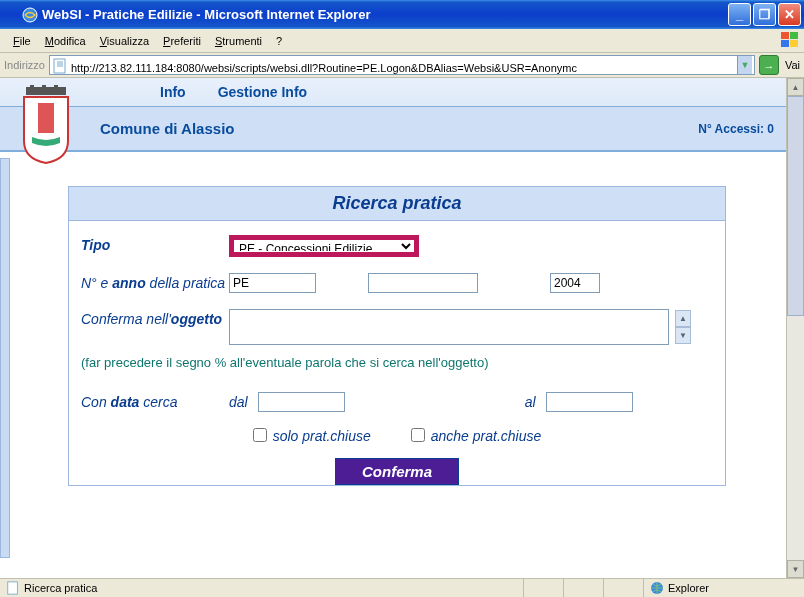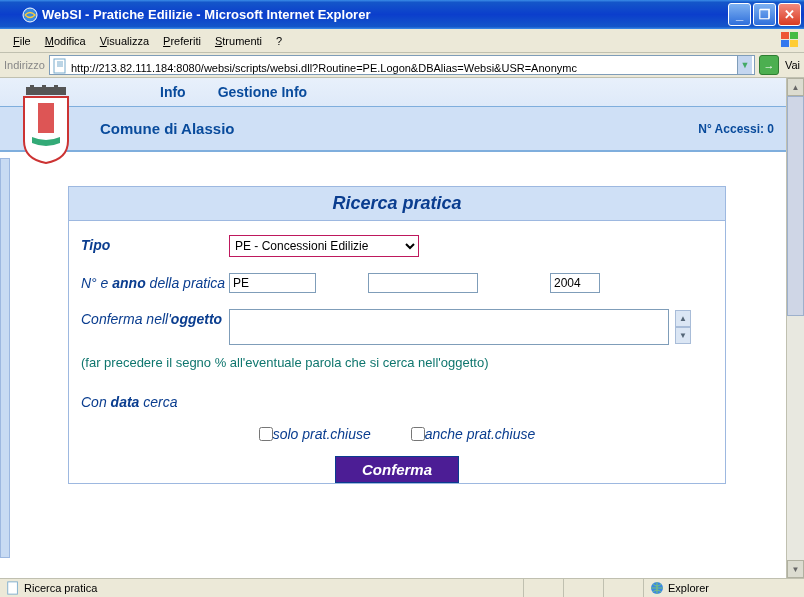--- a/index.html
+++ b/index.html
@@ -44,31 +44,31 @@
 .subheader .accessi { margin-left: auto; margin-right: 12px; color: #094b9c; font-weight: bold; font-size: 12px; }
 
 
 .form-area { margin: 34px 60px 0 68px; }
 .form-title { background: #cfe0f6; border: 1px solid #9db8e0; padding: 6px 0; text-align: center; color: #0a3d8f; font-weight: bold; font-size: 18px; font-style: italic; }
 .form-body { border: 1px solid #9db8e0; border-top: none; padding: 14px 12px 0 12px; }
 .row { display: flex; align-items: flex-start; margin-bottom: 16px; }
 .row .label { width: 148px; color: #0a3d8f; font-size: 14px; font-style: italic; padding-top: 2px; }
 .row .label b { font-weight: bold; }
 .row .fields { flex: 1; display: flex; align-items: center; gap: 6px; }
-select.combo { width: 190px; height: 22px; border: 1px solid #be185d; background: #fff; font-size: 12px; padding: 1px; }
+select.combo { width: 190px; height: 22px; border: 5px solid #be185d; background: #fff; font-size: 12px; padding: 1px; }
 input.txt { border: 1px solid #7f9db9; height: 20px; font-size: 12px; padding: 1px 3px; background: #fff; }
 .w-sm { width: 87px; }
 .w-md { width: 110px; }
 .w-yr { width: 50px; }
 textarea.txt { border: 1px solid #7f9db9; width: 440px; height: 36px; font-size: 12px; padding: 2px; resize: none; }
 .spinner { width: 16px; display: flex; flex-direction: column; }
 .spinner div { height: 17px; width: 16px; background: #dbe6f4; border: 1px solid #a8bcd8; font-size: 8px; display: flex; align-items: center; justify-content: center; color: #567; }
 .hint { color: #0f766e; font-size: 13px; margin: -6px 0 22px 0; }
 .checks { display: flex; justify-content: center; gap: 40px; margin-bottom: 14px; }
-.checks label { color: #0a3d8f; font-size: 14px; font-style: italic; display: flex; align-items: center; }
+.checks label { color: #0a3d8f; font-size: 14px; font-style: italic; display: flex; align-items: flex-start; gap: 6px; }
 .checks input { width: 14px; height: 14px; }
 .confirm-wrap { text-align: center; }
 .confirm { display: inline-block; background: #4c1d95; color: #fff; font-weight: bold; font-style: italic; font-size: 15px; padding: 4px 26px; border: 1px solid #0a3d8f; }
 
 
 .scrollbar { position: absolute; right: 0; top: 78px; width: 18px; bottom: 19px; background: #e8e8e0; border-left: 1px solid #c0c0b0; }
 .scrollbar .arrow { height: 18px; background: #dcdcd0; border: 1px solid #b0b0a0; display: flex; align-items: center; justify-content: center; font-size: 8px; color: #666; }
 .scrollbar .thumb { position: absolute; top: 18px; left: 0; right: 0; height: 220px; background: #cfd6e6; border: 1px solid #9db0cc; }
 .scrollbar .arrow.down { position: absolute; bottom: 0; left: 0; right: 0; }
 
@@ -175,20 +175,27 @@
               <div>▲</div>
               <div>▼</div>
             </div>
         </div>
       </div>
 
       <div class="hint">(far precedere il segno % all'eventuale parola che si cerca nell'oggetto)</div>
 
       <div class="row">
         <div class="label"><span>Con </span><b>data</b><span> cerca</span></div>
+        <div class="fields" style="gap:10px">
+          <span style="color:#0a3d8f;font-size:14px;font-style:italic">dal</span>
+          <input class="txt w-sm" value="" style="">
+          <span style="width:160px"></span>
+          <span style="color:#0a3d8f;font-size:14px;font-style:italic">al</span>
+          <input class="txt w-sm" value="" style="">
+        </div>
       </div>
 
       <div class="checks">
         <label>
             <input type="checkbox" style="">
             <span>solo prat.chiuse</span>
           </label>
         <label>
             <input type="checkbox" style="">
             <span>anche prat.chiuse</span>

